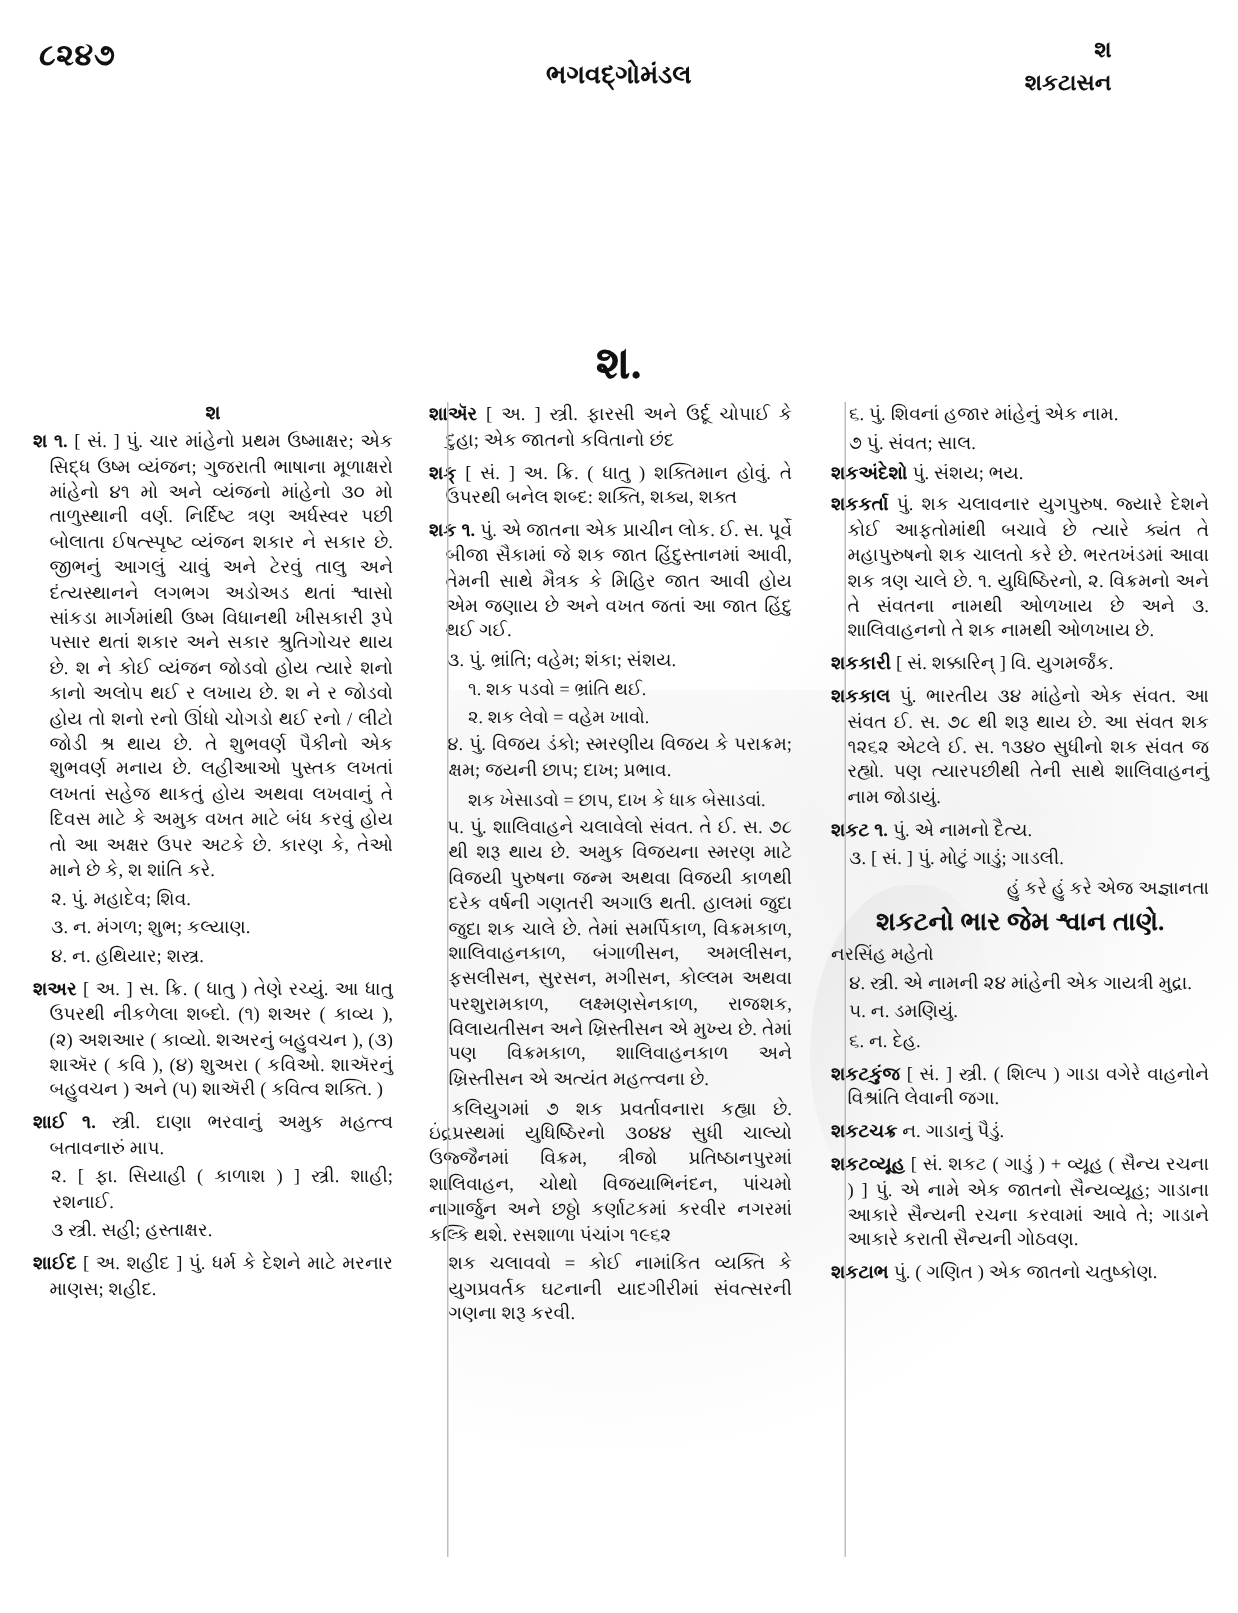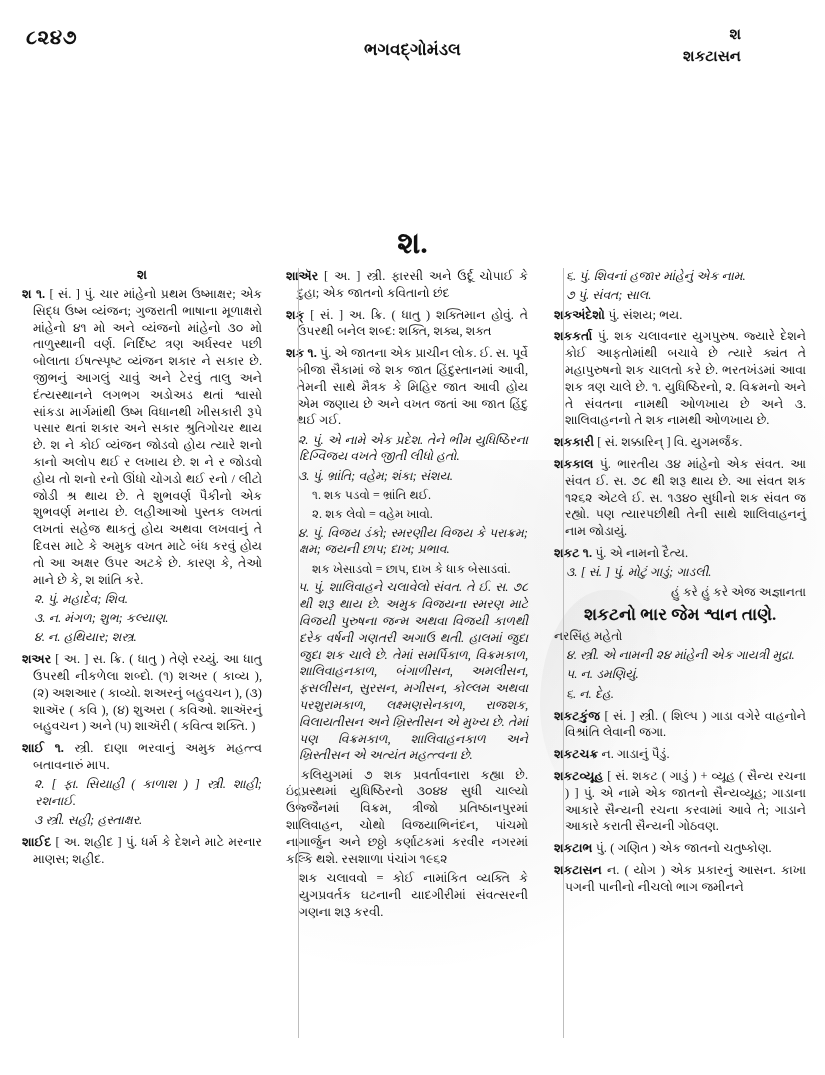--- a/index.html
+++ b/index.html
@@ -136,21 +136,20 @@
     word-spacing: 0.2px;
     hyphens: none;
   }
   .entry.hang {
     padding-left: 11px;
     text-indent: -11px;
   }
   .entry.sense {
     padding-left: 13px;
     text-indent: -1px;
-    font-style: italic;
   }
   .entry.sub {
     padding-left: 27px;
     text-indent: -1px;
     font-size: 12px;
   }
   .entry.para {
     text-indent: 15px;
   }
   .entry.verse {
@@ -219,21 +218,20 @@
         <p class="entry sense"><span>૩ સ્ત્રી. સહી; હસ્તાક્ષર.</span></p>
         <p class="entry hang gap-s"><span class="hw">શાઈદ</span><span> [ અ. શહીદ ] પું. ધર્મ કે દેશને માટે મરનાર માણસ; શહીદ.</span></p>
       </div>
   </div>
 
   <div class="col col-2">
     <div class="col-entries">
         <p class="entry hang"><span class="hw">શાઍર</span><span> [ અ. ] સ્ત્રી. ફારસી અને ઉર્દૂ ચોપાઈ કે દુહા; એક જાતનો કવિતાનો છંદ</span></p>
         <p class="entry hang gap-s"><span class="hw">શક્</span><span> [ સં. ] અ. ક્રિ. ( ધાતુ ) શક્તિમાન હોવું. તે ઉપરથી બનેલ શબ્દ: શક્તિ, શક્ય, શક્ત</span></p>
         <p class="entry hang gap-s"><span class="hw">શક ૧.</span><span> પું. એ જાતના એક પ્રાચીન લોક. ઈ. સ. પૂર્વે બીજા સૈકામાં જે શક જાત હિંદુસ્તાનમાં આવી, તેમની સાથે મૈત્રક કે મિહિર જાત આવી હોય એમ જણાય છે અને વખત જતાં આ જાત હિંદુ થઈ ગઈ.</span></p>
-        <p class="entry sense"><span>૨. પું. એ નામે એક પ્રદેશ. તેને ભીમ યુધિષ્ઠિરના દિગ્વિજય વખતે જીતી લીધો હતો.</span></p>
         <p class="entry sense"><span>૩. પું. ભ્રાંતિ; વહેમ; શંકા; સંશય.</span></p>
         <p class="entry sub"><span>૧. શક પડવો = ભ્રાંતિ થઈ.</span></p>
         <p class="entry sub"><span>૨. શક લેવો = વહેમ ખાવો.</span></p>
         <p class="entry sense"><span>૪. પું. વિજય ડંકો; સ્મરણીય વિજય કે પરાક્રમ; ક્ષમ; જયની છાપ; દાખ; પ્રભાવ.</span></p>
         <p class="entry sub"><span>શક ખેસાડવો = છાપ, દાખ કે ધાક બેસાડવાં.</span></p>
         <p class="entry sense"><span>૫. પું. શાલિવાહને ચલાવેલો સંવત. તે ઈ. સ. ૭૮ થી શરૂ થાય છે. અમુક વિજયના સ્મરણ માટે વિજયી પુરુષના જન્મ અથવા વિજયી કાળથી દરેક વર્ષની ગણતરી અગાઉ થતી. હાલમાં જુદા જુદા શક ચાલે છે. તેમાં સમર્પિકાળ, વિક્રમકાળ, શાલિવાહનકાળ, બંગાળીસન, અમલીસન, ફસલીસન, સુરસન, મગીસન, કોલ્લમ અથવા પરશુરામકાળ, લક્ષ્મણસેનકાળ, રાજશક, વિલાયતીસન અને ખ્રિસ્તીસન એ મુખ્ય છે. તેમાં પણ વિક્રમકાળ, શાલિવાહનકાળ અને ખ્રિસ્તીસન એ અત્યંત મહત્ત્વના છે.</span></p>
         <p class="entry para"><span>કલિયુગમાં ૭ શક પ્રવર્તાવનારા કહ્યા છે. ઇંદ્રપ્રસ્થમાં યુધિષ્ઠિરનો ૩૦૪૪ સુધી ચાલ્યો ઉજ્જૈનમાં વિક્રમ, ત્રીજો પ્રતિષ્ઠાનપુરમાં શાલિવાહન, ચોથો વિજયાભિનંદન, પાંચમો નાગાર્જુન અને છઠ્ઠો કર્ણાટકમાં કરવીર નગરમાં કલ્કિ થશે.      રસશાળા પંચાંગ ૧૯૬૨</span></p>
         <p class="entry cont"><span>શક ચલાવવો = કોઈ નામાંકિત વ્યક્તિ કે યુગપ્રવર્તક ઘટનાની યાદગીરીમાં સંવત્સરની ગણના શરૂ કરવી.</span></p>
       </div>
   </div>
@@ -251,16 +249,15 @@
         <p class="entry verse"><span>હું કરે હું કરે એજ અજ્ઞાનતા</span></p>
         <p class="entry verse-bold"><span>શકટનો ભાર જેમ શ્વાન તાણે.</span></p>
         <p class="entry attrib"><span>નરસિંહ મહેતો</span></p>
         <p class="entry sense"><span>૪. સ્ત્રી. એ નામની ૨૪ માંહેની એક ગાયત્રી મુદ્રા.</span></p>
         <p class="entry sense"><span>૫. ન. ડમણિયું.</span></p>
         <p class="entry sense"><span>૬. ન. દેહ.</span></p>
         <p class="entry hang gap-s"><span class="hw">શકટકુંજ</span><span> [ સં. ] સ્ત્રી. ( શિલ્પ ) ગાડા વગેરે વાહનોને વિશ્રાંતિ લેવાની જગા.</span></p>
         <p class="entry hang gap-s"><span class="hw">શકટચક્ર</span><span> ન. ગાડાનું પૈડું.</span></p>
         <p class="entry hang gap-s"><span class="hw">શકટવ્યૂહ</span><span> [ સં. શકટ ( ગાડું ) + વ્યૂહ ( સૈન્ય રચના ) ] પું. એ નામે એક જાતનો સૈન્યવ્યૂહ; ગાડાના આકારે સૈન્યની રચના કરવામાં આવે તે; ગાડાને આકારે કરાતી સૈન્યની ગોઠવણ.</span></p>
         <p class="entry hang gap-s"><span class="hw">શકટાભ</span><span> પું. ( ગણિત ) એક જાતનો ચતુષ્કોણ.</span></p>
-        <p class="entry hang gap-s"><span class="hw">શકટાસન</span><span> ન. ( યોગ ) એક પ્રકારનું આસન. કાખા પગની પાનીનો નીચલો ભાગ જમીનને</span></p>
       </div>
   </div>
 </div>
 
 </body></html>

